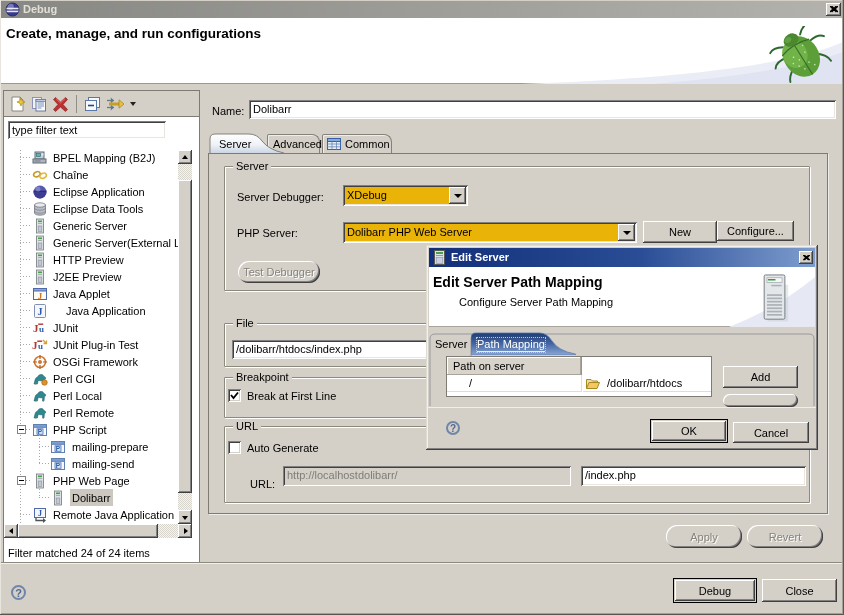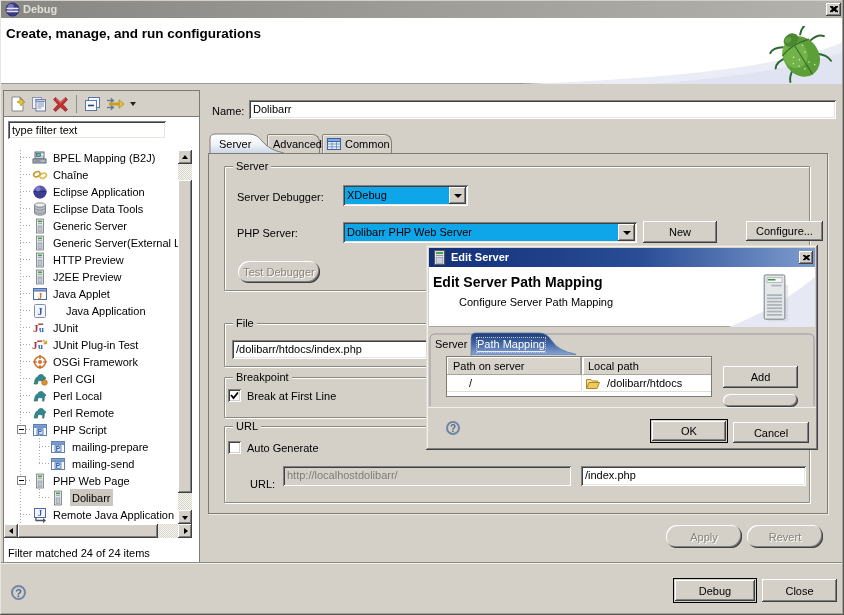--- a/index.html
+++ b/index.html
@@ -12,21 +12,21 @@
 .btn.dis { color:#86837c; text-shadow:1px 1px 0 #ffffff;border-radius:11px; }
 .defring { position:absolute; border:1px solid #000; }
 .field { position:absolute; background:#fff;
   box-shadow: inset 1px 1px 0 #808080, inset -1px -1px 0 #fff, inset 2px 2px 0 #404040, inset -2px -2px 0 #e9e6e0;
   font-size:11px; padding:3px 0 0 4px; white-space:nowrap; overflow:hidden; }
 .field.dis { background:#d4d0c8; color:#7f7d78; box-shadow: inset 1px 1px 0 #808080, inset -1px -1px 0 #fff, inset 2px 2px 0 #404040, inset -2px -2px 0 #d4d0c8; }
 .group { position:absolute; border:1px solid #8c897f; border-radius:1px; box-shadow: inset 1px 1px 0 #fff, 1px 1px 0 #fff; }
 .lbl { position:absolute; font-size:11px; white-space:nowrap; }
 .cb { position:absolute; width:13px; height:13px; background:#fff;
   box-shadow: inset 1px 1px 0 #808080, inset -1px -1px 0 #fff, inset 2px 2px 0 #404040, inset -2px -2px 0 #d4d0c8; }
-.combo { position:absolute; background:#0ea5e9;
+.combo { position:absolute; background:#eab308;
   box-shadow: inset 1px 1px 0 #808080, inset -1px -1px 0 #fff, inset 2px 2px 0 #404040, inset -2px -2px 0 #e9e6e0; }
 .combo .txt { position:absolute; left:4px; top:4px; font-size:11px; white-space:nowrap; }
 .combo .arr { position:absolute; right:2px; top:2px; bottom:2px; width:17px; background:#d4d0c8;
   box-shadow: inset -1px -1px 0 #404040, inset 1px 1px 0 #ffffff, inset -2px -2px 0 #808080;
   display:flex; align-items:center; justify-content:center; }
 .tri-d { width:0; height:0; border:4px solid transparent; border-top:4px solid #000; margin-top:4px; }
 .treerow { position:absolute; left:0; height:17px; display:flex; align-items:center; white-space:nowrap; font-size:11px; }
 .ticon { width:16px; height:16px; margin-right:4px; flex:0 0 16px; }
 .vdots { width:1px; background-image:repeating-linear-gradient(to bottom,#a8a8a8 0 1px,transparent 1px 3px); }
 .hdots { height:1px; background-image:repeating-linear-gradient(to right,#a8a8a8 0 1px,transparent 1px 3px); }
@@ -413,21 +413,21 @@
       </span>
     </div>
   <div class="lbl" style="left:237px;top:227px;">PHP Server:</div>
   <div class="combo" style="left:343px;top:222px;width:294px;height:21px;padding-left:21px;">
       <span class="txt">Dolibarr PHP Web Server</span>
       <span class="arr">
         <span class="tri-d"></span>
       </span>
     </div>
   <div class="btn" style="left:643px;top:221px;width:74px;height:22px;">New</div>
-  <div class="btn" style="left:746px;top:221px;width:77px;height:20px;">Configure...</div>
+  <div class="btn" style="left:717px;top:221px;width:77px;height:20px;">Configure...</div>
   <div class="btn dis" style="left:238px;top:261px;width:82px;height:22px;">Test Debugger</div>
 </div>
 <div id="filegroup">
   <div class="group" style="left:224px;top:323px;width:586px;height:44px;"></div>
   <div class="lbl" style="left:233px;top:317px;background:#d4d0c8;padding:0 3px;">File</div>
   <div class="field" style="left:232px;top:340px;width:570px;height:19px;">/dolibarr/htdocs/index.php</div>
 </div>
 <div id="bpgroup">
   <div class="group" style="left:224px;top:377px;width:586px;height:41px;"></div>
   <div class="lbl" style="left:233px;top:371px;background:#d4d0c8;padding:0 3px;">Breakpoint</div>
@@ -515,21 +515,20 @@
             <stop offset="1" stop-color="#8aa6d4"></stop>
           </linearGradient>
         </defs>
     </svg>
     <div class="abs" style="left:48px;top:6px;color:#fff;font-size:11px;border-bottom:1px solid #e8eef8;padding-bottom:1px;outline:1px dotted #b8c8e4;outline-offset:0px;">Path Mapping</div>
     <div class="abs" style="left:6px;top:6px;font-size:11px;">Server</div>
   </div>
 
   <div class="abs" style="left:20px;top:111px;width:266px;height:41px;background:#fff;border:1px solid #7e7b74;overflow:hidden;">
     <div class="abs" style="left:0;top:0;width:135px;height:18px;background:#d8d4cc;border-right:1px solid #989488;box-shadow:inset -1px -1px 0 #a8a49a, inset 1px 1px 0 #ffffff;padding:3px 0 0 6px;font-size:11px;">Path on server</div>
-    <div class="abs" style="left:136px;top:0;width:129px;height:18px;background:#d8d4cc;box-shadow:inset -1px -1px 0 #a8a49a, inset 1px 1px 0 #ffffff;padding:3px 0 0 5px;font-size:11px;">Local path</div>
     <div class="abs" style="left:0;top:18px;width:135px;height:17px;border-right:1px solid #e0ddd6;border-bottom:1px solid #e0ddd6;padding:2px 0 0 22px;font-size:11px;">/</div>
     <div class="abs" style="left:136px;top:18px;width:130px;height:17px;border-bottom:1px solid #e0ddd6;padding:2px 0 0 3px;font-size:11px;">
       <svg class="abs" style="left:3px;top:3px" width="14" height="11" viewBox="0 0 14 11">
           <path d="M0.5 10.5 V1.5 H5 L6.5 3 H11.5 V4.5" fill="#f0dc9c" stroke="#a88820"></path>
           <path d="M0.5 10.5 L3 4.5 H13.5 L11 10.5 Z" fill="#f4c860" stroke="#a88820"></path>
         </svg>
       <span style="margin-left:21px;">/dolibarr/htdocs</span>
     </div>
   </div>
   <div class="btn" style="left:297px;top:121px;width:75px;height:22px;">Add</div>

